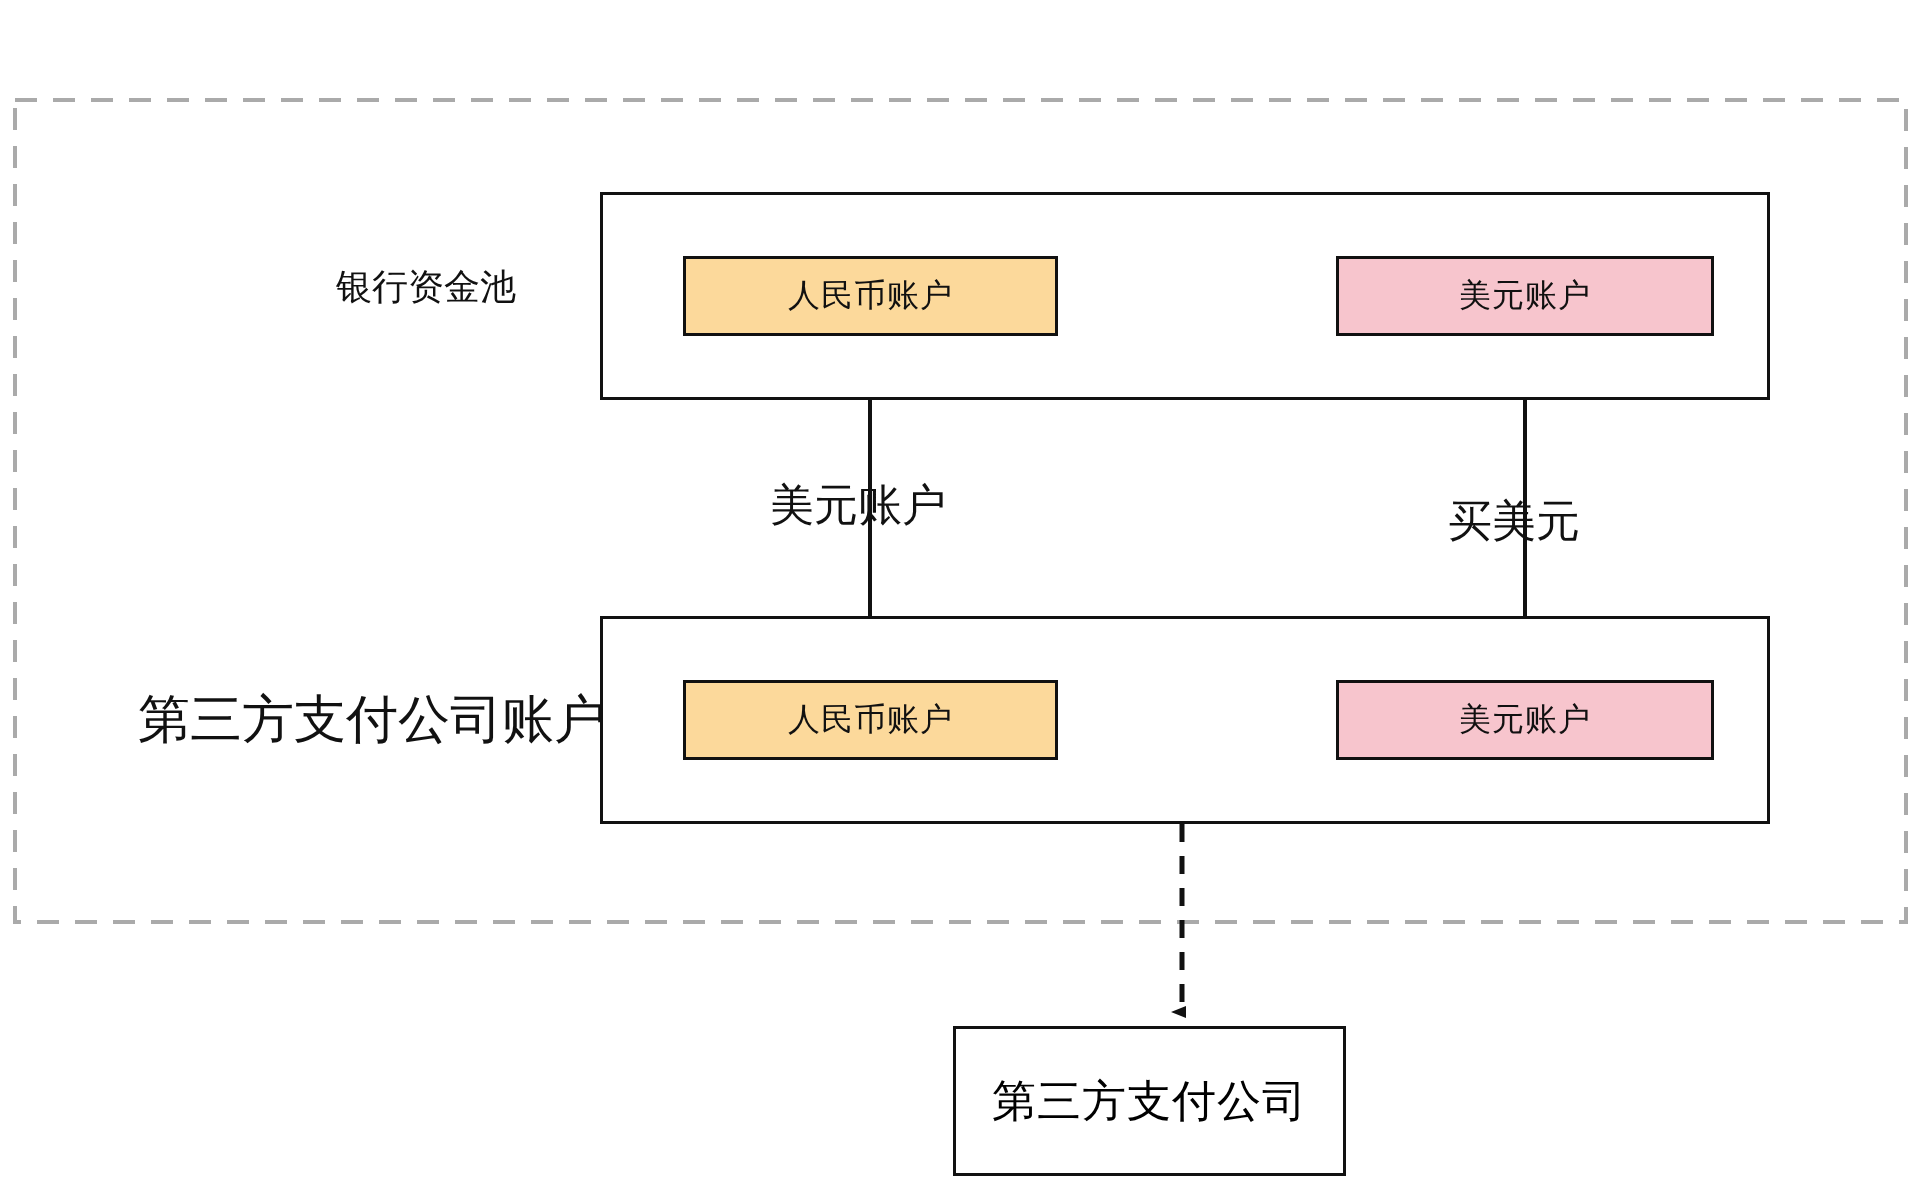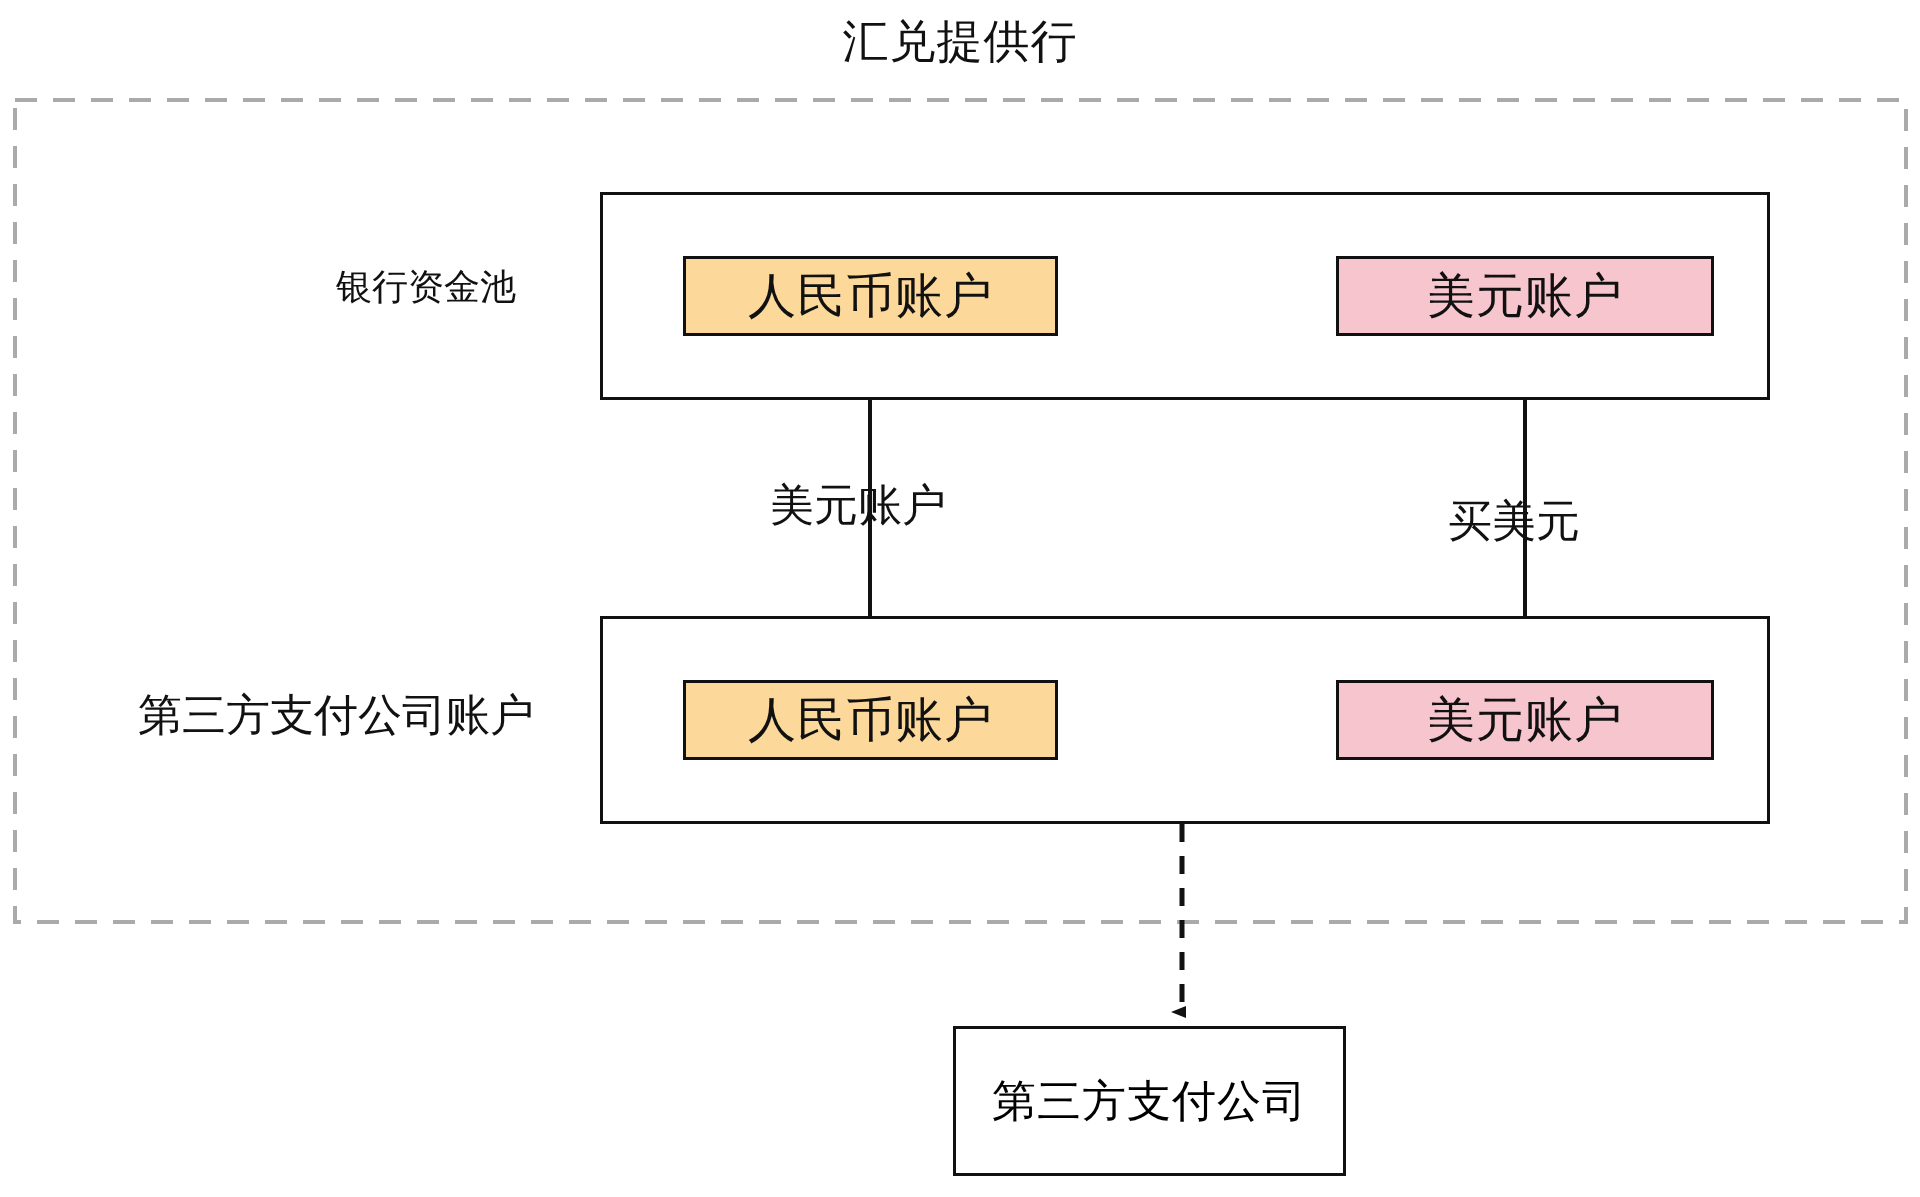--- a/index.html
+++ b/index.html
@@ -40,21 +40,21 @@
     letter-spacing: 1px;
   }
   #bank-pool-label {
     left: 336px;
     top: 269px;
     font-size: 36px;
   }
   #tpp-account-label {
     left: 138px;
     top: 693px;
-    font-size: 44px;
+    font-size: 52px;
     text-align: right;
   }
   #sell-cny-label {
     left: 770px;
     top: 483px;
     font-size: 44px;
   }
   #buy-usd-label {
     left: 1448px;
     top: 483px;
@@ -79,21 +79,21 @@
     width: 1170px;
     height: 208px;
   }
   .acct-chip {
     position: absolute;
     border: 3px solid #111111;
     box-sizing: border-box;
     display: flex;
     align-items: center;
     justify-content: center;
-    font-size: 48px;
+    font-size: 32px;
     color: #111111;
     letter-spacing: 1px;
   }
   #bank-cny-account {
     left: 683px;
     top: 256px;
     width: 375px;
     height: 80px;
   }
   #bank-usd-account {
@@ -129,21 +129,20 @@
     font-size: 44px;
     color: #000000;
     letter-spacing: 1px;
   }
 </style>
 </head>
 <body>
 
 <div id="stage">
 
-  <div class="lbl" id="diagram-title">汇兑提供行</div>
 
   <svg class="layer" viewBox="0 0 1920 1197">
     <defs>
       <marker id="arrow-up" markerWidth="20" markerHeight="20" refX="5" refY="9" orient="auto" markerUnits="userSpaceOnUse">
         <path d="M5,0 L10,13 L0,13 Z" fill="#111111"></path>
       </marker>
       <marker id="arrow-down" markerWidth="20" markerHeight="20" refX="5" refY="4" orient="auto" markerUnits="userSpaceOnUse">
         <path d="M0,0 L10,0 L5,13 Z" fill="#111111"></path>
       </marker>
       <marker id="arrow-down-dashed" markerWidth="22" markerHeight="22" refX="6" refY="4" orient="auto" markerUnits="userSpaceOnUse">

